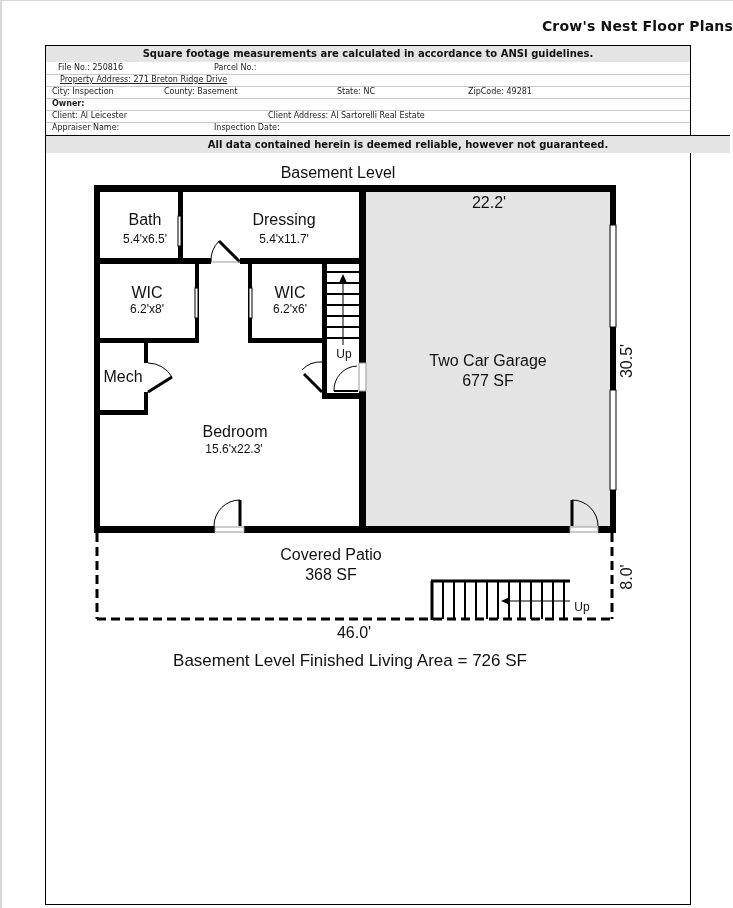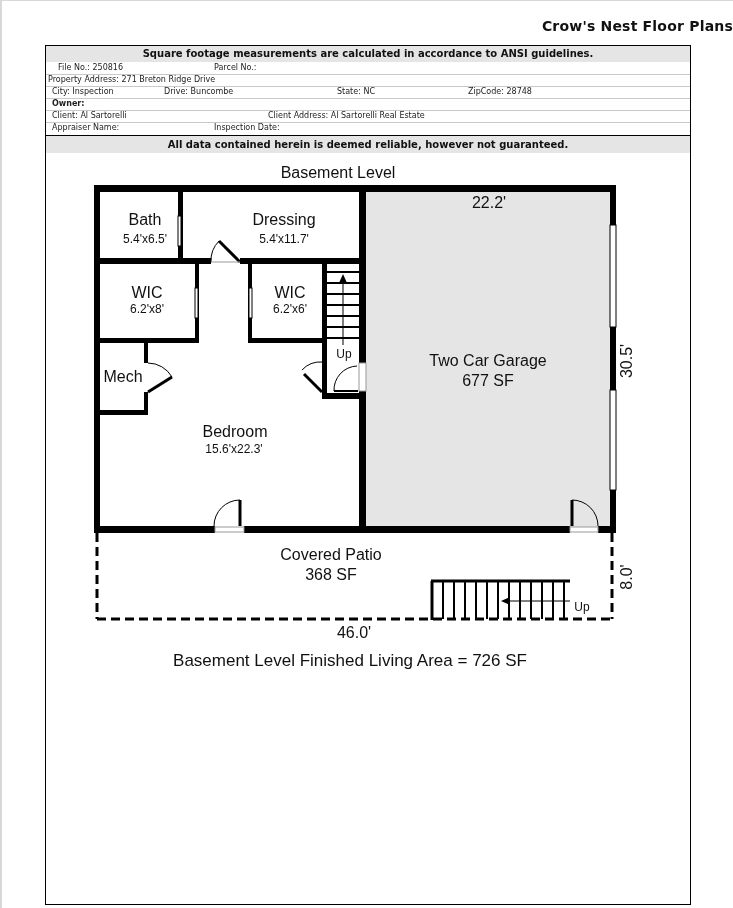--- a/index.html
+++ b/index.html
@@ -3,21 +3,21 @@
   <meta charset="utf-8">
   <style>
     html, body { margin: 0; padding: 0; background: #ffffff; }
     body { width: 733px; height: 908px; position: relative; overflow: hidden; font-family: "DejaVu Sans", sans-serif; }
     .left-rule { position: absolute; left: 0; top: 0; width: 2px; height: 908px; background: #d8d8d8; }
     .top-rule { position: absolute; left: 0; top: 0; width: 733px; height: 1px; background: #d8d8d8; }
     .doc-title { position: absolute; left: 0; width: 733px; top: 18px; text-align: right; font-family: "DejaVu Sans", sans-serif; font-weight: bold; font-size: 14px; color: #111; letter-spacing: 0.2px; }
     .sheet { position: absolute; left: 45px; top: 45px; width: 646px; height: 860px; border: 1px solid #000; border-top: 1px solid #000; box-sizing: border-box; }
     .band { position: absolute; left: 0; width: 100%; background: #e5e5e5; text-align: center; font-weight: bold; font-size: 10px; color: #111; }
     .band.top { top: 0; height: 16px; line-height: 16px; }
-    .band.bottom { top: 89px; height: 17px; line-height: 17px; border-top: 1px solid #000; }
+    .band.bottom { top: 89px; height: 17px; line-height: 17px; border-top: 1px solid #000; padding-left: 40px; }
     .info-row { position: absolute; left: 0; width: 100%; height: 12px; border-bottom: 1px solid #c9c9c9; font-size: 8px; color: #222; line-height: 12px; }
     .info-row span { position: absolute; top: 0; white-space: nowrap; }
     .plan { position: absolute; left: 0; top: 0; }
     .plan text { font-family: "Liberation Sans", sans-serif; fill: #111; }
   </style>
 </head>
 <body>
 
 <div class="top-rule"></div>
 <div class="left-rule"></div>
@@ -25,33 +25,33 @@
 <div class="doc-title">Crow's Nest Floor Plans</div>
 
 <div class="sheet">
   <div class="band top">Square footage measurements are calculated in accordance to ANSI guidelines.</div>
 
   <div class="info-row" style="top:16px;">
     <span style="left:4px;margin-left:8px;">File No.: 250816</span>
     <span style="left:168px;">Parcel No.:</span>
   </div>
   <div class="info-row" style="top:28px;">
-    <span style="left:2px;">Property Address: 271 Breton Ridge Drive</span>
+    <span style="left:14px;text-decoration:underline;">Property Address: 271 Breton Ridge Drive</span>
   </div>
   <div class="info-row" style="top:40px;">
     <span style="left:6px;">City: Inspection</span>
-    <span style="left:118px;">Drive: Buncombe</span>
+    <span style="left:118px;">County: Basement</span>
     <span style="left:291px;">State: NC</span>
-    <span style="left:422px;">ZipCode: 28748</span>
+    <span style="left:422px;">ZipCode: 49281</span>
   </div>
   <div class="info-row" style="top:52px;font-weight:bold;">
     <span style="left:6px;">Owner:</span>
   </div>
   <div class="info-row" style="top:64px;">
-    <span style="left:6px;">Client: Al Sartorelli</span>
+    <span style="left:6px;">Client: Al Leicester</span>
     <span style="left:178px;margin-left:44px;">Client Address: Al Sartorelli Real Estate</span>
   </div>
   <div class="info-row" style="top:76px; border-bottom:none;">
     <span style="left:6px;">Appraiser Name:</span>
     <span style="left:168px;">Inspection Date:</span>
   </div>
 
   <div class="band bottom">All data contained herein is deemed reliable, however not guaranteed.</div>
 </div>
 

